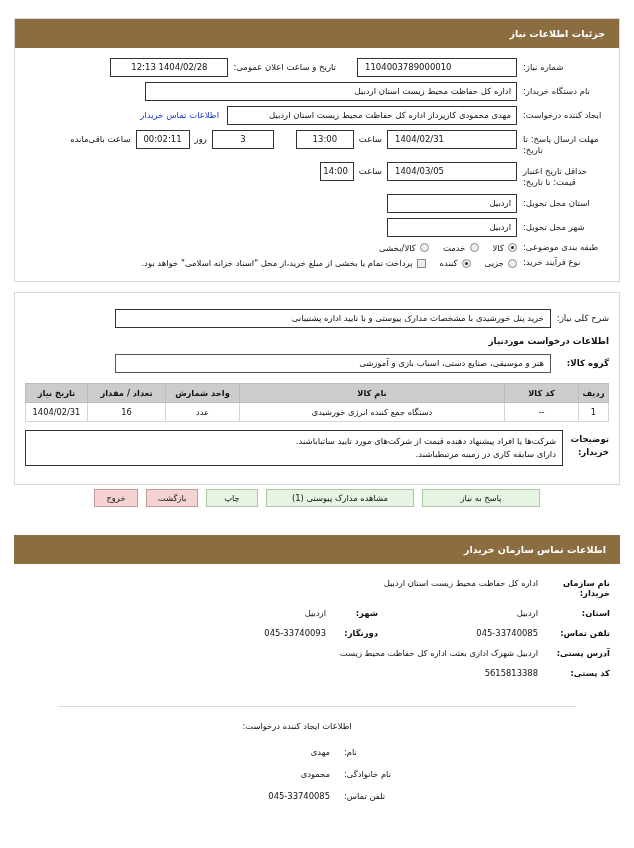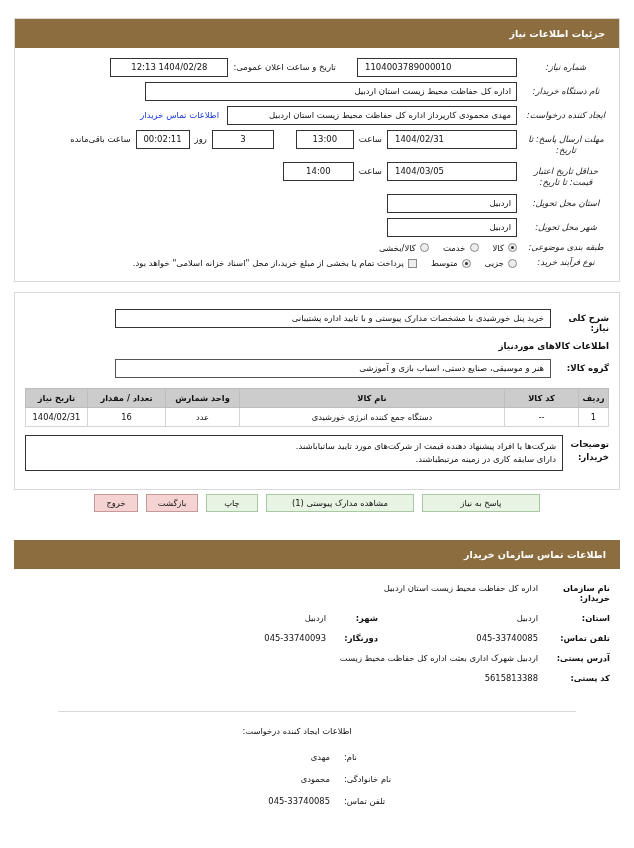--- a/index.html
+++ b/index.html
@@ -51,27 +51,26 @@
   .row {
     display: flex;
     flex-direction: row;
     align-items: flex-start;
     margin-bottom: 5px;
     width: 100%;
   }
   .lbl {
     width: 92px;
     min-width: 92px;
-    text-align: center;
+    text-align: left;
     padding-top: 4px;
     padding-left: 6px;
     font-size: 8.5px;
     color: #1a1a1a;
     line-height: 1.35;
-    font-style: italic;
   }
   .fld {
     border: 1px solid #333;
     background: #fff;
     height: 19px;
     line-height: 17px;
     padding: 0 5px;
     font-size: 8.5px;
     text-align: right;
     overflow: hidden;
@@ -131,21 +130,21 @@
     width: 9px; height: 9px;
     border: 1px solid #8a8a8a;
     background: #ededed;
     margin-left: 4px;
     flex: 0 0 auto;
   }
 
   
   .need-row { display: flex; align-items: flex-start; margin: 6px 0 8px 0; }
   .need-lbl {
-    font-weight: bold; font-size: 8.7px;
+    font-weight: normal; font-size: 8.7px;
     width: 58px; min-width: 58px;
     text-align: right; padding-top: 4px;
   }
   .need-box {
     border: 1px solid #333;
     flex: 1;
     min-height: 19px;
     line-height: 17px;
     padding: 0 6px;
     font-size: 8.5px;
@@ -357,21 +356,21 @@
         <div class="fld ctr" style="width:62px; margin-right:22px;">3</div>
         <div class="inline-lbl">روز</div>
         <div class="fld ctr" style="width:54px;">00:02:11</div>
         <div class="inline-lbl">ساعت باقی‌مانده</div>
       </div>
 
       <div class="row">
         <div class="lbl">حداقل تاریخ اعتبار قیمت: تا تاریخ:</div>
         <div class="fld num" style="width:130px;">1404/03/05</div>
         <div class="inline-lbl">ساعت</div>
-        <div class="fld ctr" style="width:71px;text-align:center;">14:00</div>
+        <div class="fld ctr" style="width:34px;text-align:center;">14:00</div>
       </div>
 
       <div class="row">
         <div class="lbl">استان محل تحویل:</div>
         <div class="fld" style="width:130px;">اردبیل</div>
       </div>
 
       <div class="row">
         <div class="lbl">شهر محل تحویل:</div>
         <div class="fld" style="width:130px;">اردبیل</div>
@@ -394,40 +393,40 @@
       </div>
 
       <div class="opt-row">
         <div class="lbl" style="padding-top:0;">نوع فرآیند خرید:</div>
         <div class="opt">
           <span class="radio"></span>
           <span>جزیی</span>
         </div>
         <div class="opt">
           <span class="radio on"></span>
-          <span>متوسط</span>
+          <span>کننده</span>
         </div>
         <div class="opt" style="margin-left:0;">
           <span class="cbx"></span>
           <span>پرداخت تمام یا بخشی از مبلغ خرید،از محل "اسناد خزانه اسلامی" خواهد بود.</span>
         </div>
       </div>
 
     </div>
   </div>
 
   <div class="card" style="margin-top:10px;">
     <div class="card-body">
 
       <div class="need-row">
         <div class="need-lbl">شرح کلی نیاز:</div>
         <div class="need-box">خرید پنل خورشیدی با مشخصات مدارک پیوستی و با تایید اداره  پشتیبانی</div>
       </div>
 
-      <div class="subhead">اطلاعات کالاهای موردنیاز</div>
+      <div class="subhead">اطلاعات درخواست موردنیاز</div>
 
       <div class="group-row">
         <div class="group-lbl">گروه کالا:</div>
         <div class="group-box">هنر و موسیقی، صنایع دستی، اسباب بازی و آموزشی</div>
       </div>
 
       <table class="goods">
         <thead>
           <tr>
             <th style="width:30px;">ردیف</th>

